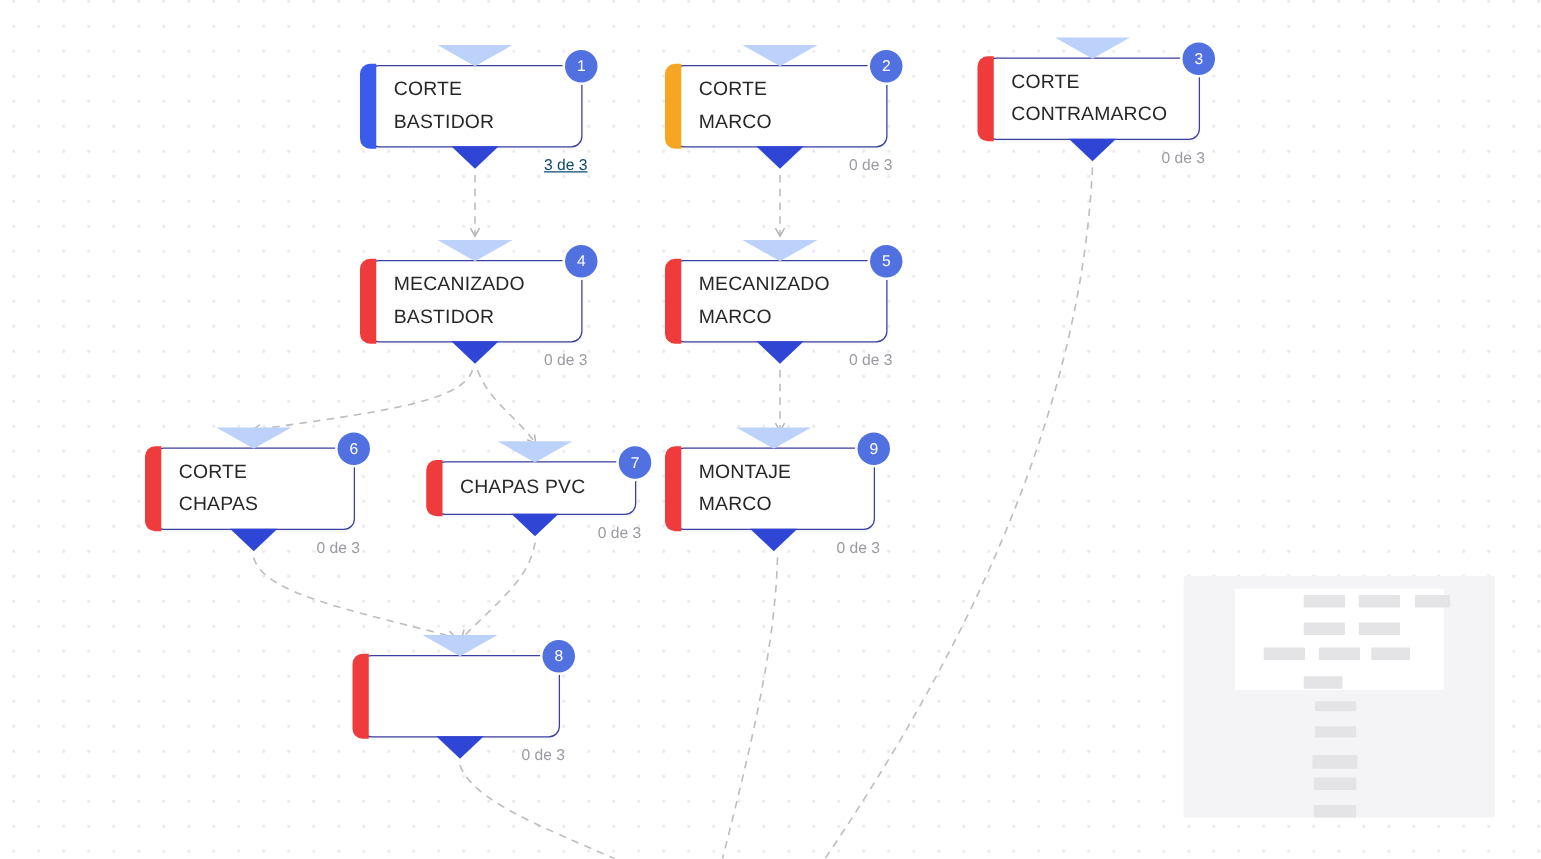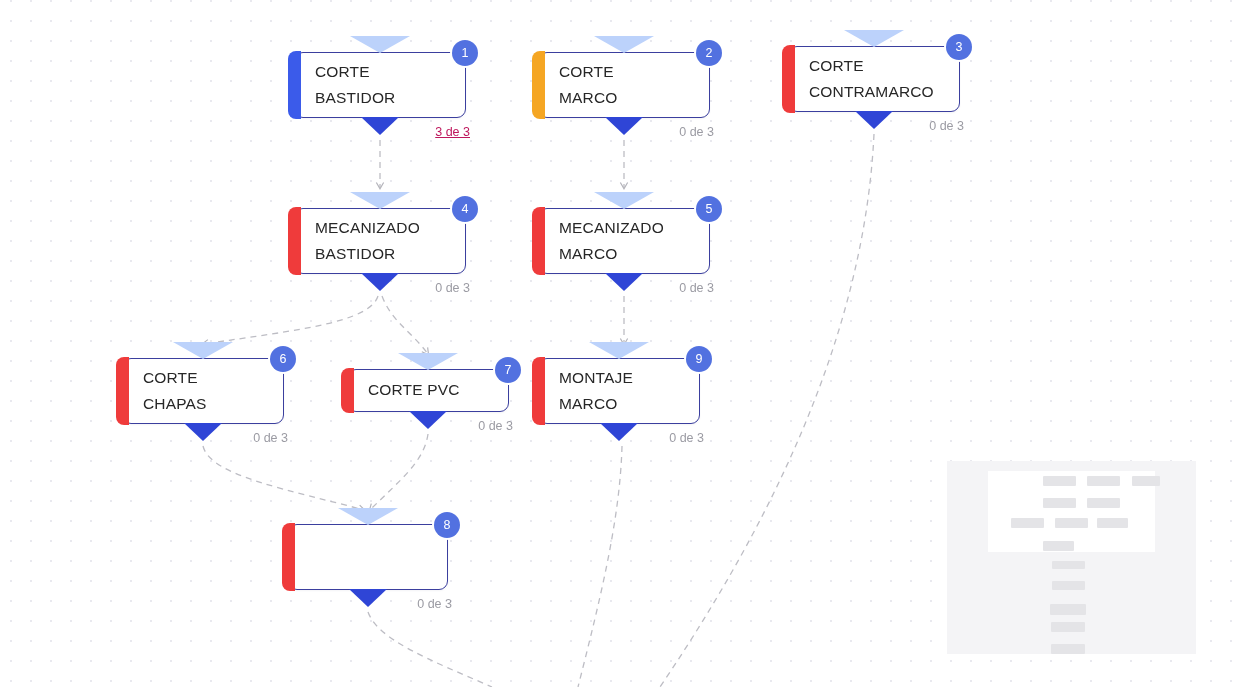--- a/index.html
+++ b/index.html
@@ -185,21 +185,21 @@
   </div>
 
   <div id="nodes-layer">
       <div class="node" style="left: 294px; top: 52px; width: 172px; height: 66px; border-color: rgb(59, 63, 158);">
         <div class="accent" style="background: rgb(59, 91, 234);"></div>
         <div class="handle-top" style="border-top-color: rgb(188, 210, 251);"></div>
         <div class="handle-bottom" style="border-top-color: rgb(47, 69, 214);"></div>
         <div class="label">CORTE
 BASTIDOR</div>
         <div class="badge" style="background: rgb(82, 113, 224);">1</div>
-        <div class="counter" style="color: #be185d; text-decoration: underline;">3 de 3</div>
+        <div class="counter" style="color: #0c4a6e; text-decoration: underline;">3 de 3</div>
       </div>
       <div class="node" style="left: 538px; top: 52px; width: 172px; height: 66px; border-color: rgb(59, 63, 158);">
         <div class="accent" style="background: rgb(245, 166, 35);"></div>
         <div class="handle-top" style="border-top-color: rgb(188, 210, 251);"></div>
         <div class="handle-bottom" style="border-top-color: rgb(47, 69, 214);"></div>
         <div class="label">CORTE
 MARCO</div>
         <div class="badge" style="background: rgb(82, 113, 224);">2</div>
         <div class="counter" style="color: rgb(155, 155, 163);">0 de 3</div>
       </div>
@@ -236,21 +236,21 @@
         <div class="handle-bottom" style="border-top-color: rgb(47, 69, 214);"></div>
         <div class="label">CORTE
 CHAPAS</div>
         <div class="badge" style="background: rgb(82, 113, 224);">6</div>
         <div class="counter" style="color: rgb(155, 155, 163);">0 de 3</div>
       </div>
       <div class="node" style="left: 347px; top: 369px; width: 162px; height: 43px; border-color: rgb(59, 63, 158);">
         <div class="accent" style="background: rgb(239, 59, 59);"></div>
         <div class="handle-top" style="border-top-color: rgb(188, 210, 251);"></div>
         <div class="handle-bottom" style="border-top-color: rgb(47, 69, 214);"></div>
-        <div class="label">CORTE PVC</div>
+        <div class="label">CHAPAS PVC</div>
         <div class="badge" style="background: rgb(82, 113, 224);">7</div>
         <div class="counter" style="color: rgb(155, 155, 163);">0 de 3</div>
       </div>
       <div class="node" style="left: 538px; top: 358px; width: 162px; height: 66px; border-color: rgb(59, 63, 158);">
         <div class="accent" style="background: rgb(239, 59, 59);"></div>
         <div class="handle-top" style="border-top-color: rgb(188, 210, 251);"></div>
         <div class="handle-bottom" style="border-top-color: rgb(47, 69, 214);"></div>
         <div class="label">MONTAJE
 MARCO</div>
         <div class="badge" style="background: rgb(82, 113, 224);">9</div>

